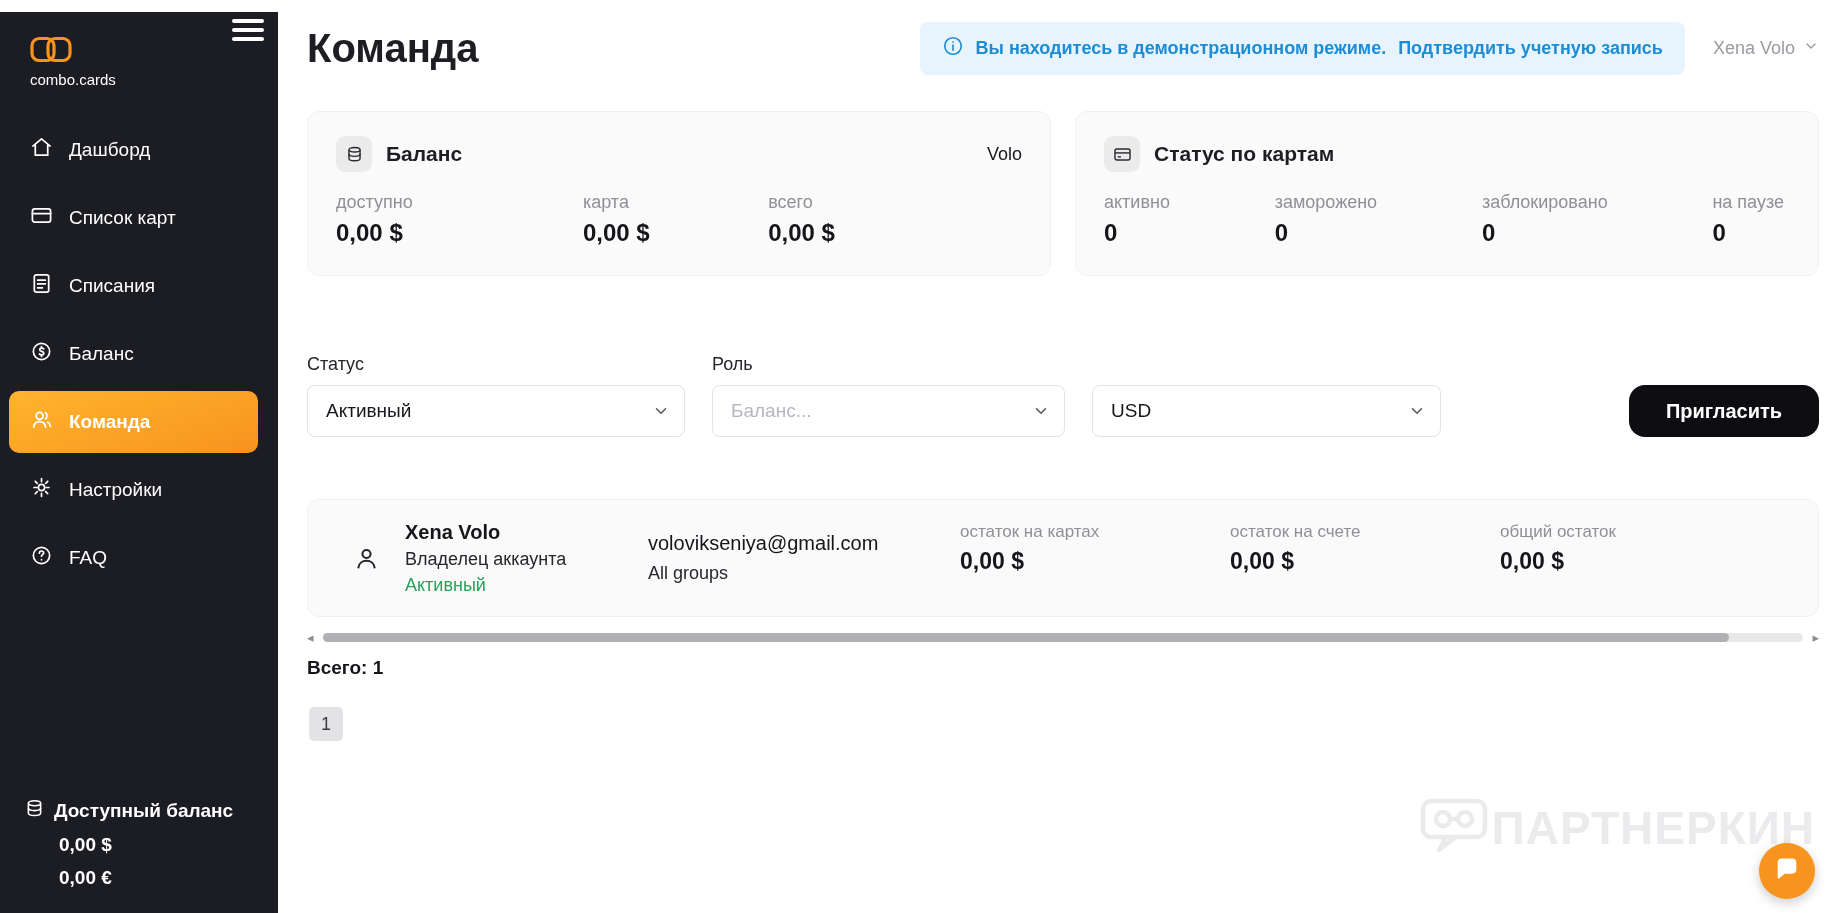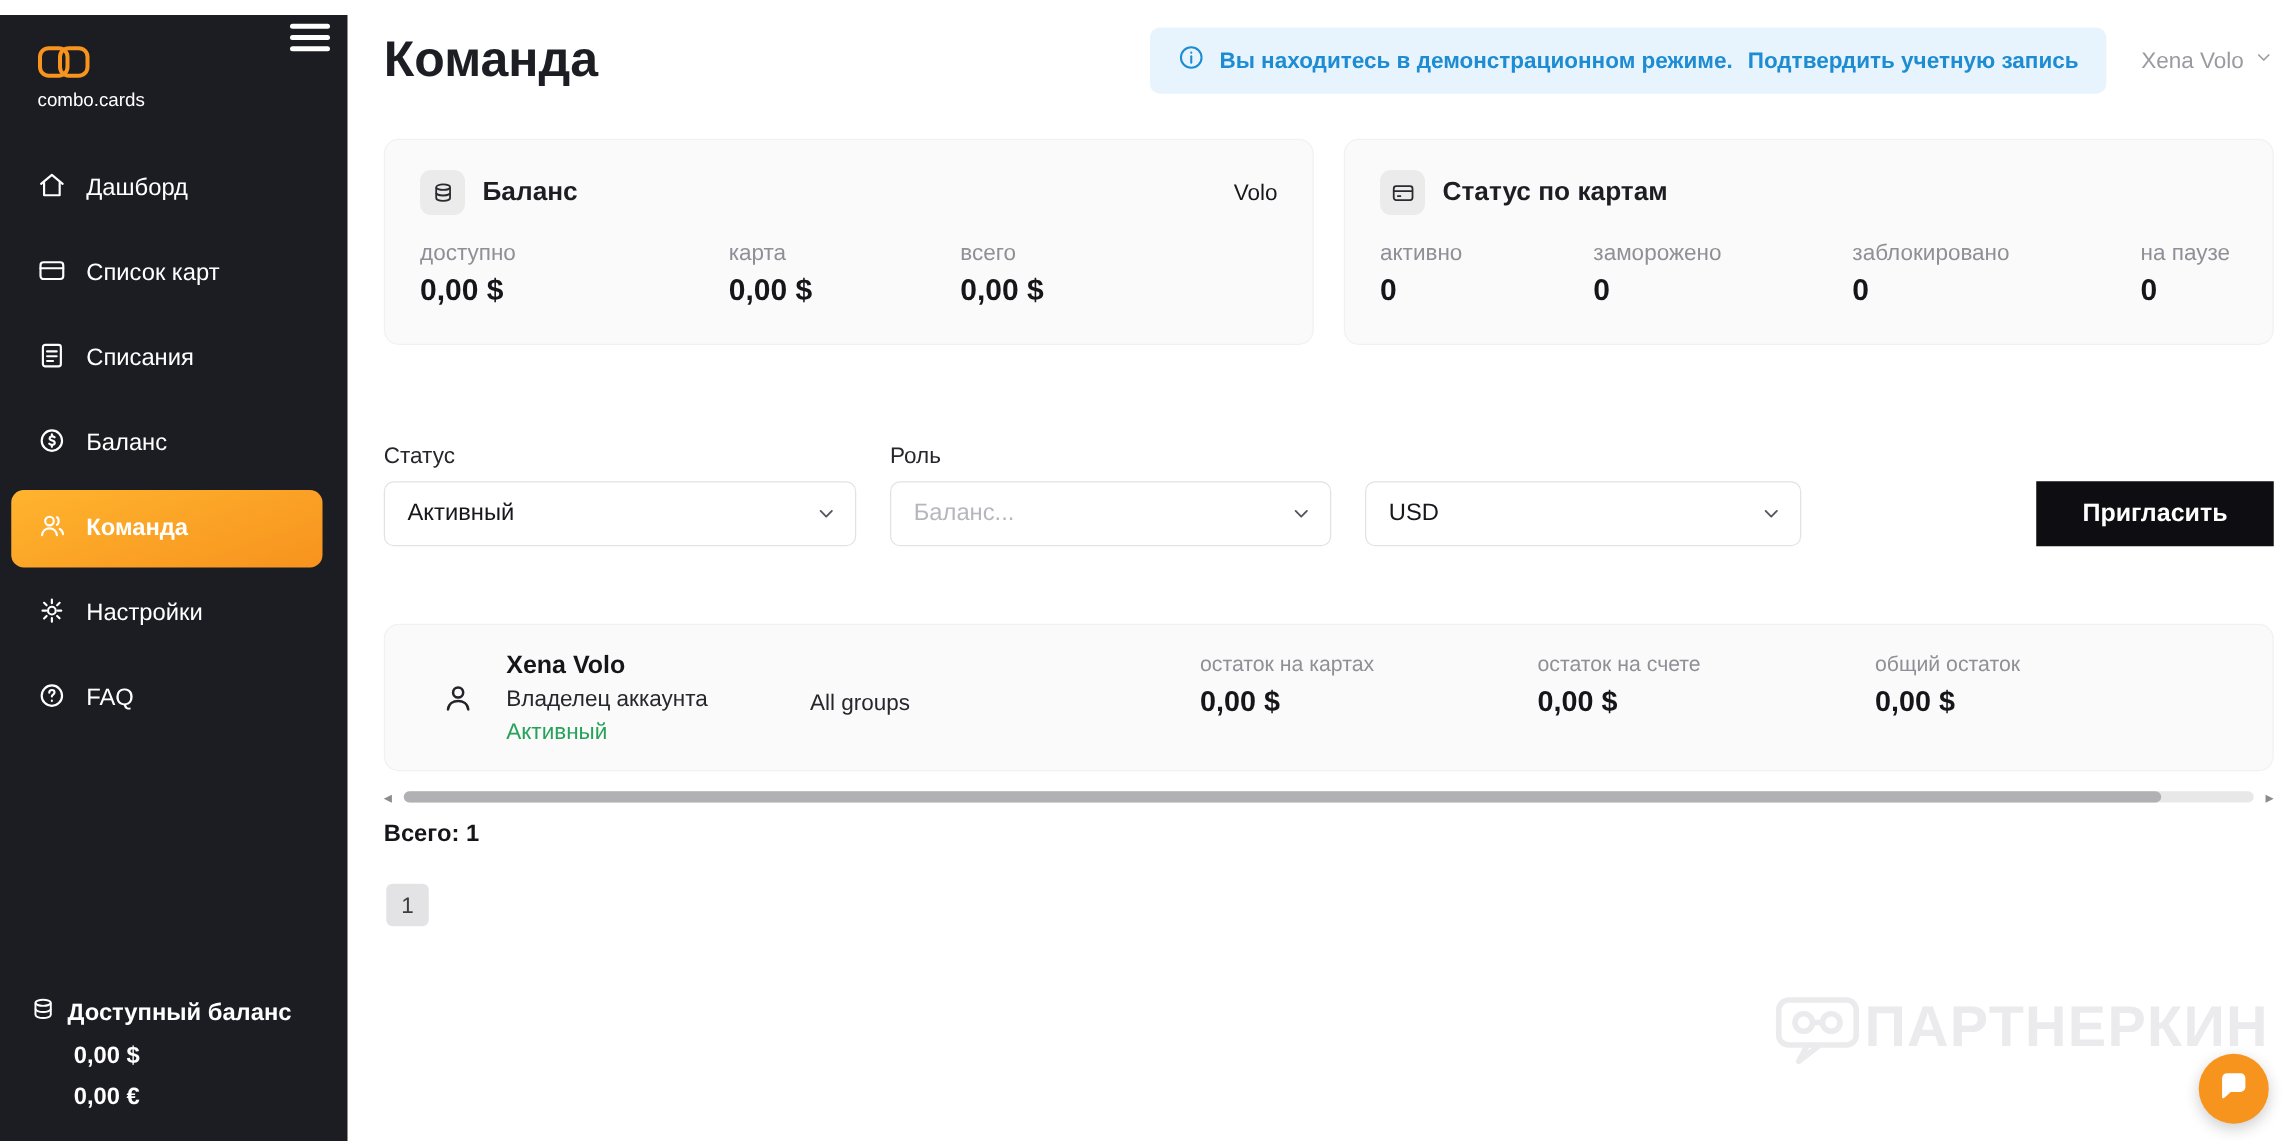--- a/index.html
+++ b/index.html
@@ -53,21 +53,21 @@
   .balance-cols .cc:nth-child(2){ width:27%; }
   .status-cols { justify-content:space-between; padding-right:6px; }
 
   .filters { display:flex; margin:78px 18px 0 29px; align-items:flex-end; }
   .filter { margin-right:27px; }
   .filter-label { font-size:18px; color:#26262d; margin-bottom:10px; }
   .select { height:52px; border:1px solid #e2e2e6; border-radius:8px; background:#fff; display:flex; align-items:center; padding:0 14px 0 18px; font-size:19px; color:#17171c; cursor:pointer; }
   .select .chev { margin-left:auto; color:#55555e; display:flex; }
   .w-status{ width:378px; } .w-role{ width:353px; } .w-currency{ width:349px; }
   .placeholder { color:#b6b6bf; }
-  .invite-btn { margin-left:auto; width:190px; height:52px; background:#0e0e12; color:#fff; border:none; border-radius:0; font-size:20px; font-weight:700; cursor:pointer; font-family:inherit; }
+  .invite-btn { margin-left:auto; width:190px; height:52px; background:#0e0e12; color:#fff; border:none; border-radius:16px; font-size:20px; font-weight:700; cursor:pointer; font-family:inherit; }
 
   .team-card { margin:62px 18px 0 29px; background:#fafafa; border:1px solid #f1f1f2; border-radius:12px; height:118px; display:flex; align-items:center; }
   .member-icon { margin-left:45px; color:#23232a; display:flex; }
   .member-id { margin-left:25px; width:243px; }
   .member-name { font-size:20px; font-weight:700; color:#15151a; }
   .member-role { font-size:18px; color:#26262d; margin-top:5px; }
   .member-status { font-size:18px; color:#27a25a; margin-top:5px; }
   .member-contact { width:312px; }
   .member-email { font-size:20px; color:#15151a; }
   .member-groups { font-size:18px; color:#26262d; margin-top:8px; }
@@ -78,21 +78,21 @@
 
   .scrollbar-row { display:flex; align-items:center; margin:14px 18px 0 29px; gap:9px; color:#8b8b90; }
   .sb-arrow { font-size:13px; line-height:1; cursor:pointer; }
   .sb-track { flex:1; height:9px; background:#e8e8e9; border-radius:5px; position:relative; }
   .sb-thumb { position:absolute; left:0; top:0; height:9px; width:95%; background:#b1b1b4; border-radius:5px; cursor:pointer; }
 
   .total-row { margin:13px 18px 0 29px; font-size:19px; font-weight:700; color:#15151a; }
   .pagination { margin:28px 18px 0 31px; }
   .page-btn { width:34px; height:34px; background:#e3e3e5; border-radius:5px; display:flex; align-items:center; justify-content:center; font-size:18px; color:#3c3c42; cursor:pointer; }
 
-  .watermark { position:absolute; right:22px; bottom:52px; display:flex; gap:0; color:#ebebed; }
+  .watermark { position:absolute; right:22px; bottom:52px; display:flex; align-items:center; gap:0; color:#ebebed; }
   .watermark-text { font-size:46px; font-weight:700; letter-spacing:1px; }
 
   .chat-fab { position:absolute; right:22px; bottom:14px; width:56px; height:56px; border-radius:50%; background:#f7941d; display:flex; align-items:center; justify-content:center; box-shadow:0 4px 12px rgba(0,0,0,0.2); cursor:pointer; }
 </style>
 </head>
 <body>
 
 <div class="page">
 
   <aside class="sidebar">
@@ -327,20 +327,21 @@
             <circle cx="12" cy="8" r="3.6"></circle>
             <path d="M4.8 20c.5-4 3.7-6 7.2-6s6.7 2 7.2 6"></path>
           </svg>
       </span>
       <div class="member-id">
         <div class="member-name">Xena Volo</div>
         <div class="member-role">Владелец аккаунта</div>
         <div class="member-status">Активный</div>
       </div>
       <div class="member-contact">
+        <div class="member-email">volovikseniya@gmail.com</div>
         <div class="member-groups">All groups</div>
       </div>
       <div class="stat">
         <div class="stat-label">остаток на картах</div>
         <div class="stat-value">0,00 $</div>
       </div>
       <div class="stat">
         <div class="stat-label">остаток на счете</div>
         <div class="stat-value">0,00 $</div>
       </div>

